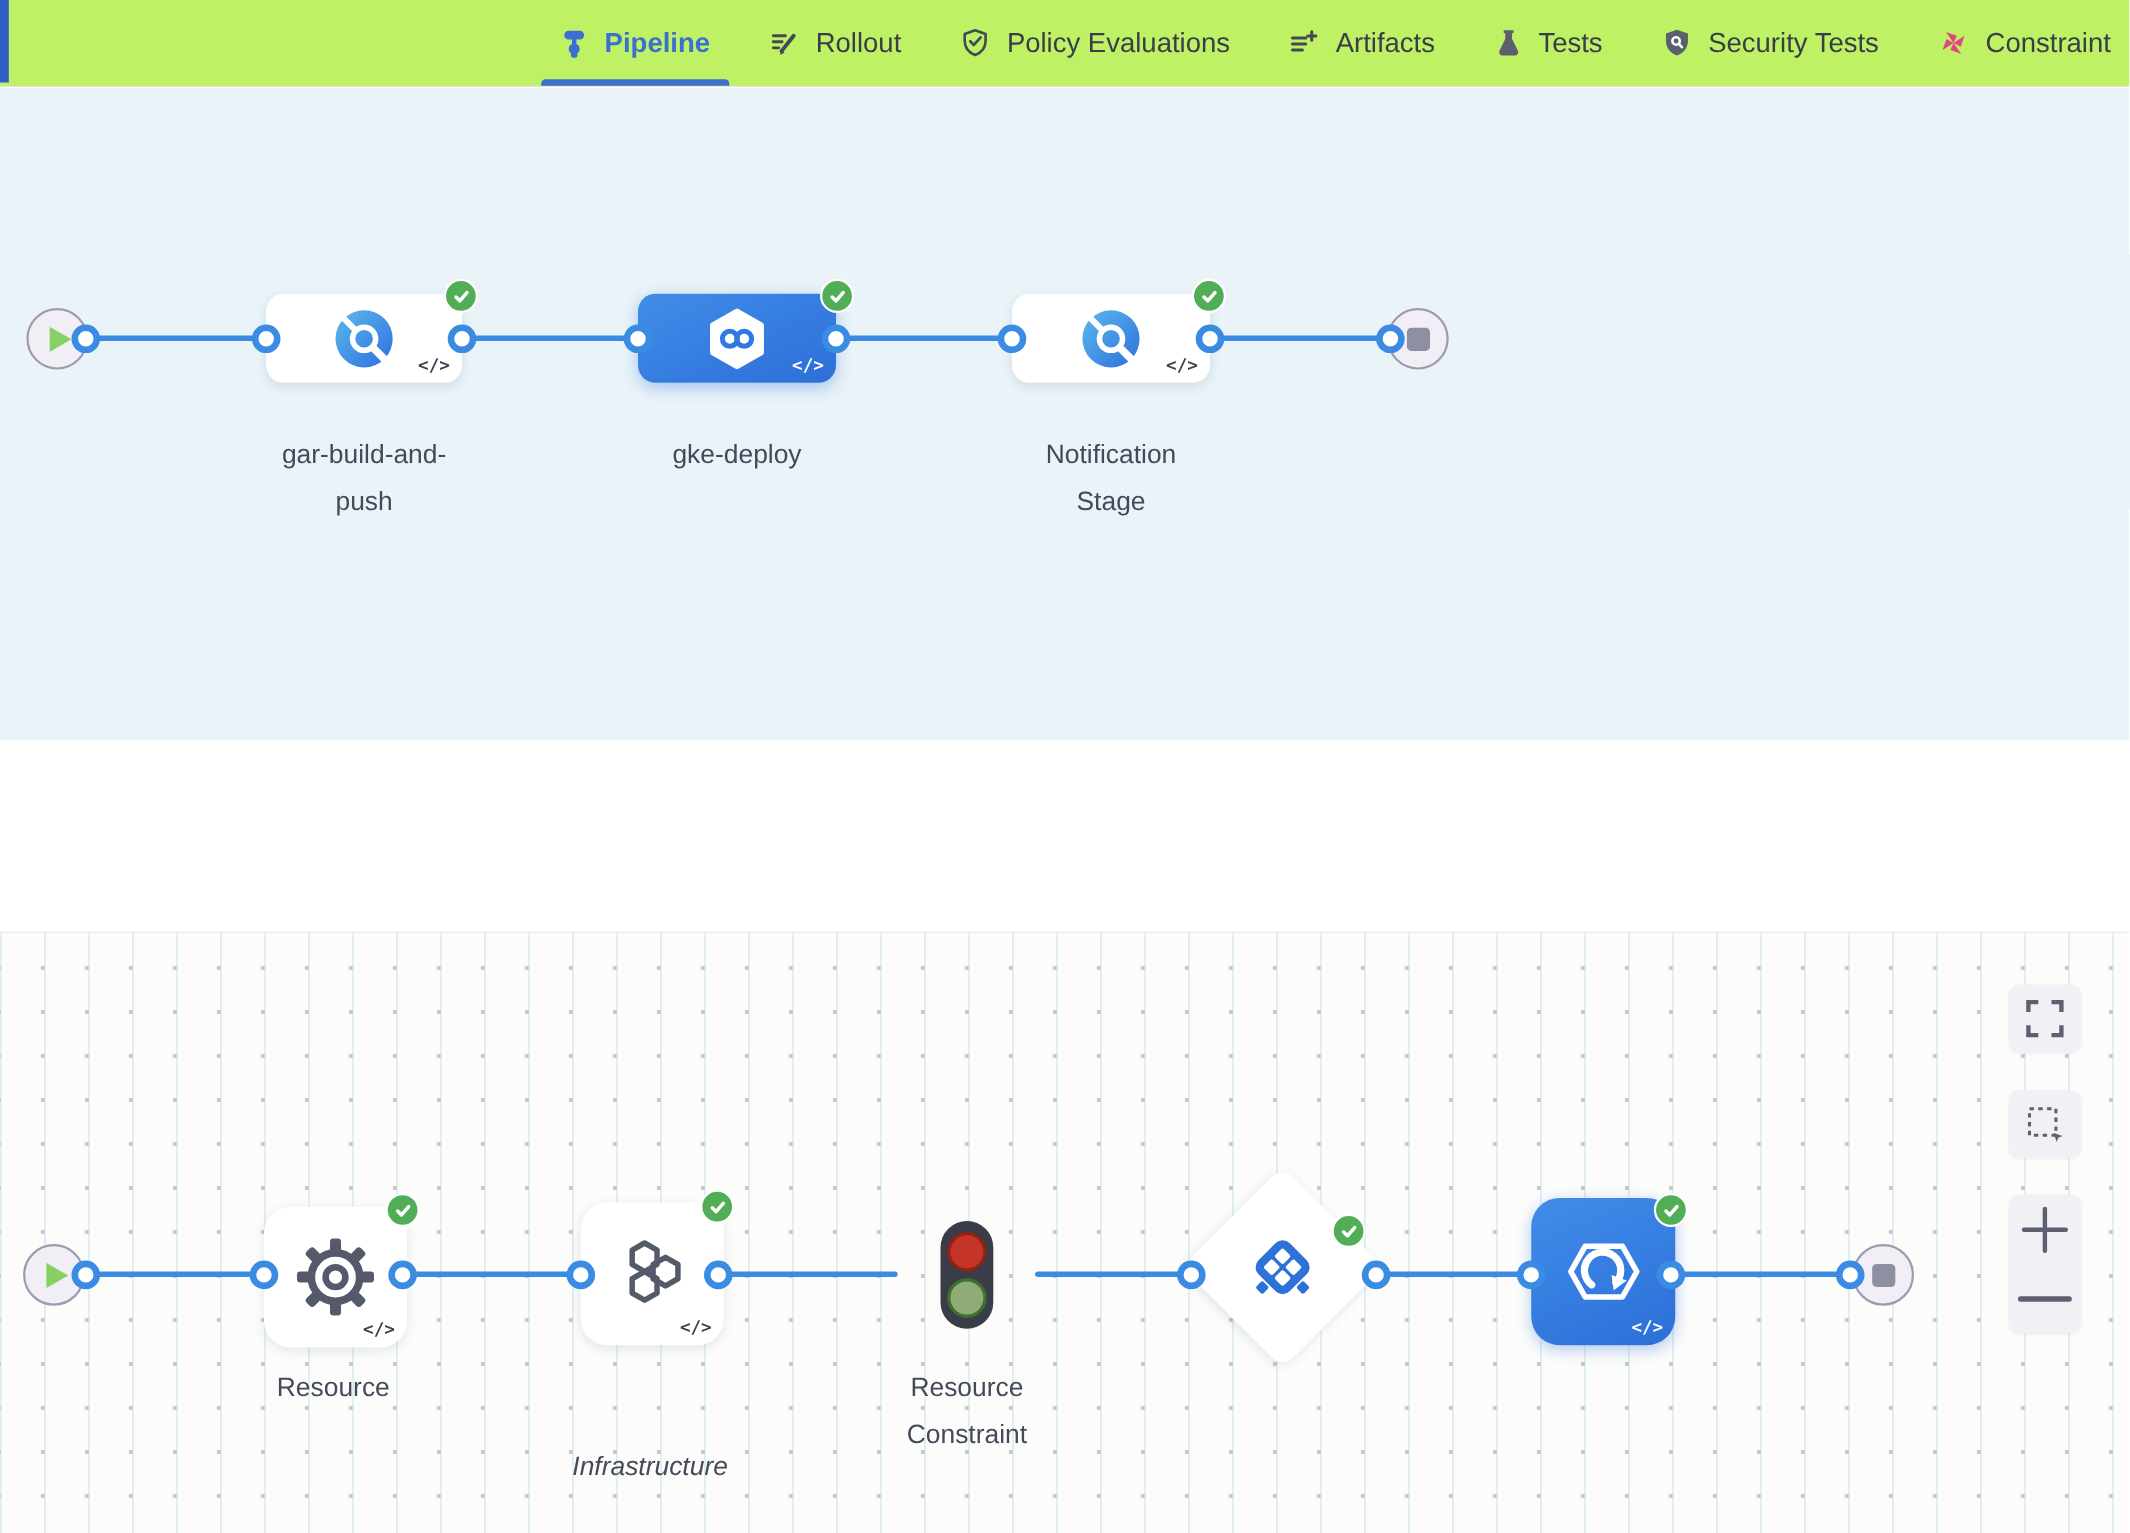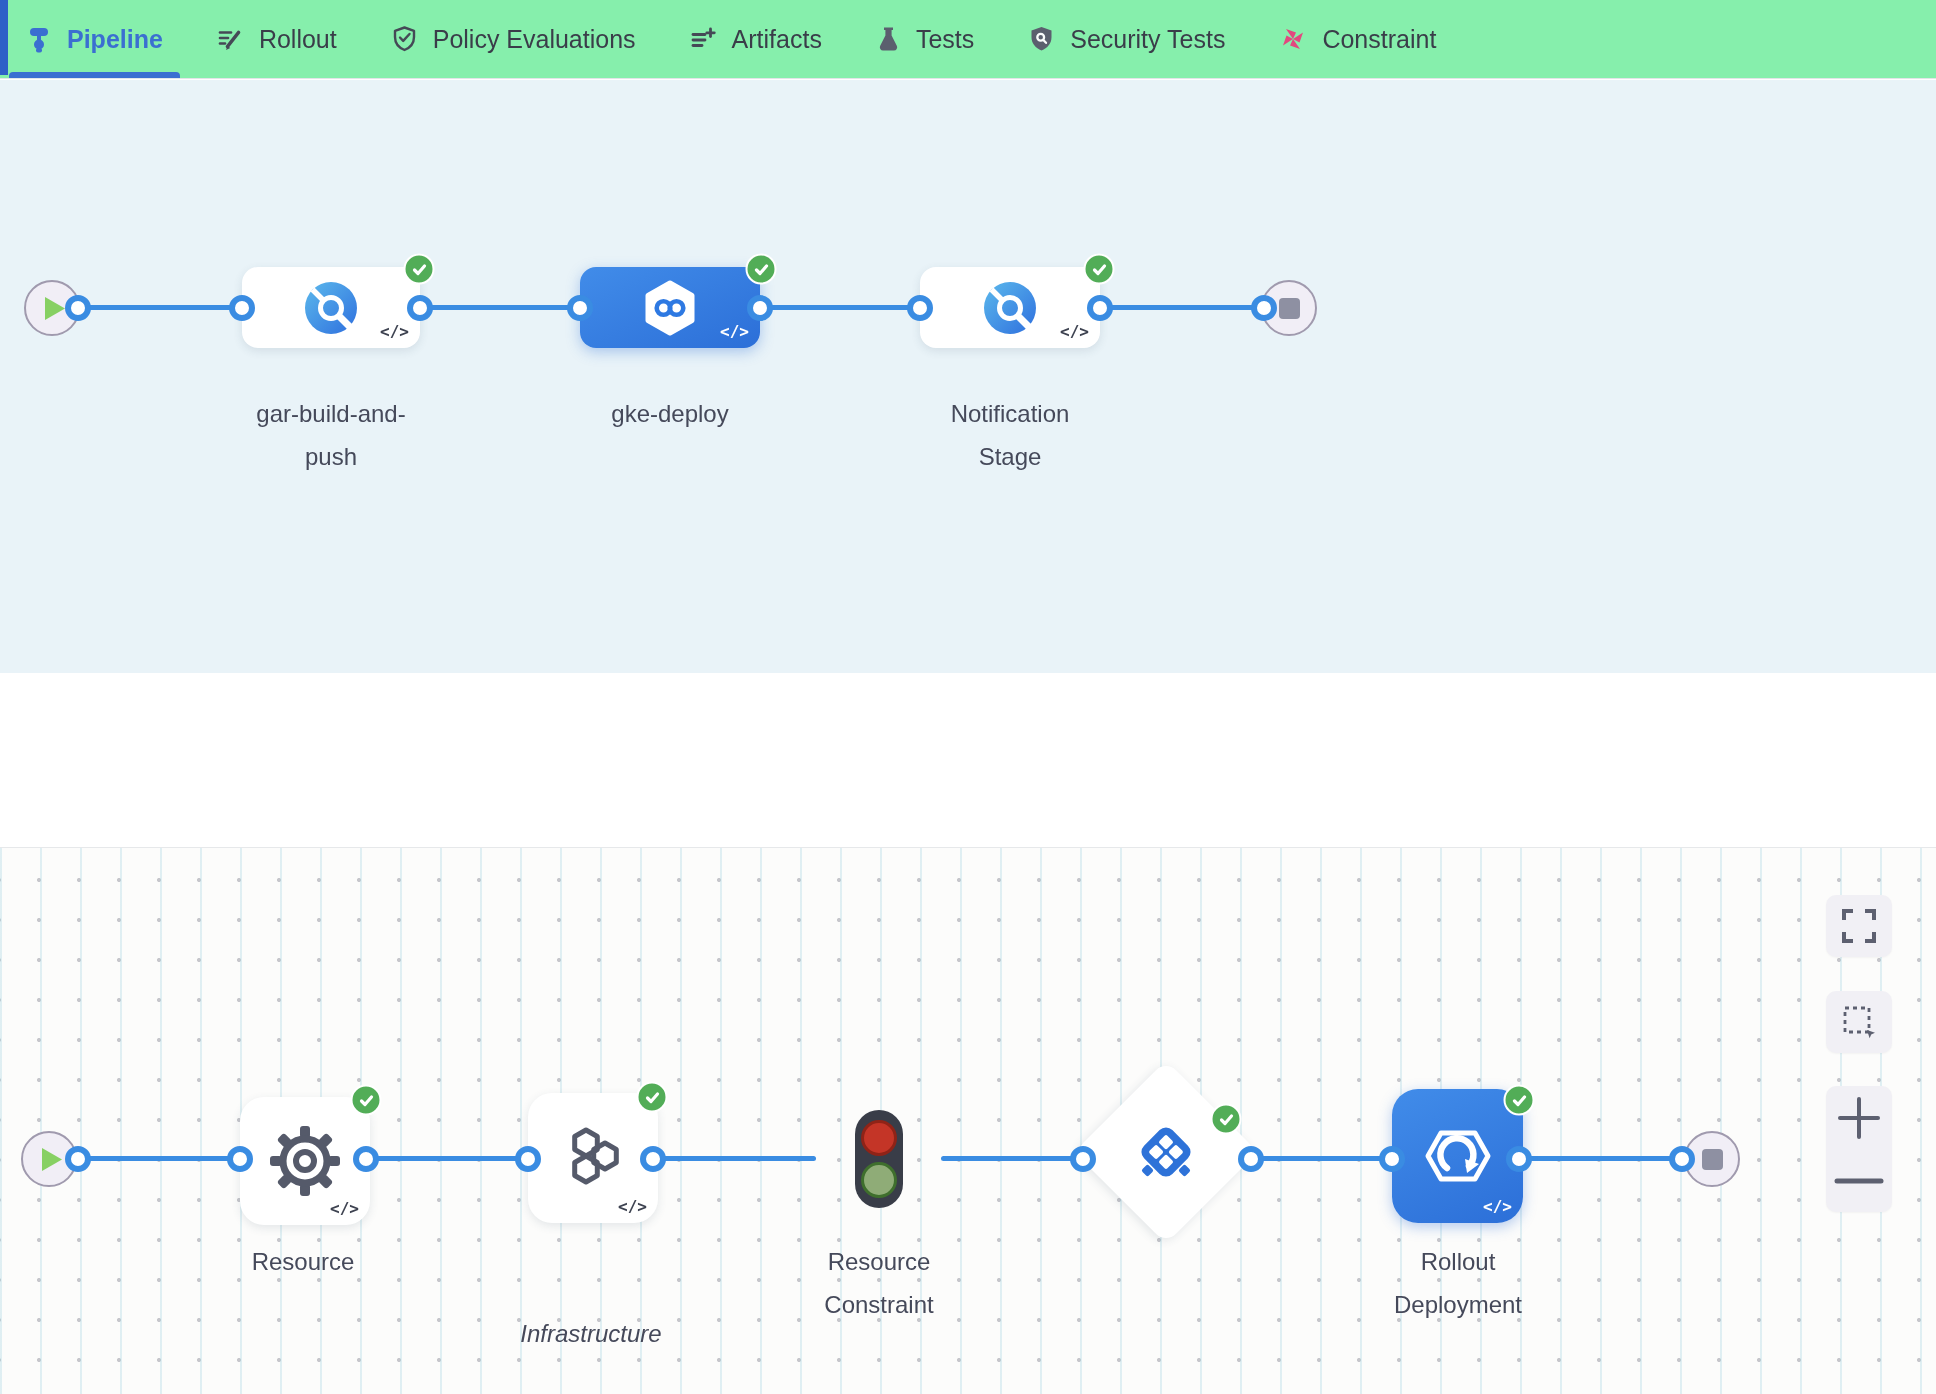--- a/index.html
+++ b/index.html
@@ -1,22 +1,22 @@
 <!DOCTYPE html>
 <html><head>
 <meta charset="utf-8">
 <style>
   * { margin:0; padding:0; box-sizing:border-box; }
   body { font-family:"Liberation Sans","DejaVu Sans",sans-serif; }
   #app { position:relative; width:1936px; height:1394px; overflow:hidden; background:#fff; }
 
   
   .tabbar { position:absolute; left:0; top:0; width:1936px; height:79px;
-    background:#86efac; border-bottom:1px solid #e2e5e8;
-    display:flex; align-items:center; padding-left:9px; gap:20px; }
+    background:#bef264; border-bottom:1px solid #e2e5e8;
+    display:flex; align-items:center; padding-left:9px; gap:20px;justify-content:flex-end; }
   .nav-strip { position:absolute; left:0; top:0; width:8px; height:75px; background:#2e5fc7; }
   .tab { position:relative; height:100%; display:flex; align-items:center; gap:15px;
     padding:0 17px; font-size:25px; font-weight:500; color:#3a3d49; cursor:pointer; }
   .tab.active { color:#3b6fd1; font-weight:700; }
   .tab.active::after { content:""; position:absolute; left:0; right:0; bottom:0; height:6px;
     background:#3b6fd1; border-radius:4px 4px 0 0; }
   .tab svg { flex:0 0 auto; }
 
   
   .canvas-top { position:absolute; left:0; top:80px; width:1936px; height:593px; background:#e9f3f8; }
@@ -351,21 +351,20 @@
   </div>
   <div class="check-badge" style="left:1519px; top:1100px;">
     <svg width="16" height="16" viewBox="0 0 16 16">
         <polyline points="3,8.5 6.5,12 13,4.5" fill="none" stroke="#fff" stroke-width="3.2" stroke-linecap="round" stroke-linejoin="round"></polyline>
       </svg>
   </div>
 
   <div class="node-label" style="left:213px;  top:1240px; width:180px;">Resource</div>
   <div class="node-label" style="left:501px;  top:1312px; width:180px;font-style:italic;">Infrastructure</div>
   <div class="node-label" style="left:789px;  top:1240px; width:180px;">Resource Constraint</div>
-  <div class="node-label" style="left:1368px; top:1240px; width:180px;">Rollout Deployment</div>
 
   <div class="gbtn" style="left:1826px; top:895px;">
     <svg width="38" height="38" viewBox="0 0 38 38">
       <g fill="none" stroke="#5d6070" stroke-width="4">
         <path d="M4 13 V4 H13"></path>
           <path d="M25 4 H34 V13"></path>
           <path d="M34 25 V34 H25"></path>
           <path d="M13 34 H4 V25"></path>
       </g>
     </svg>

